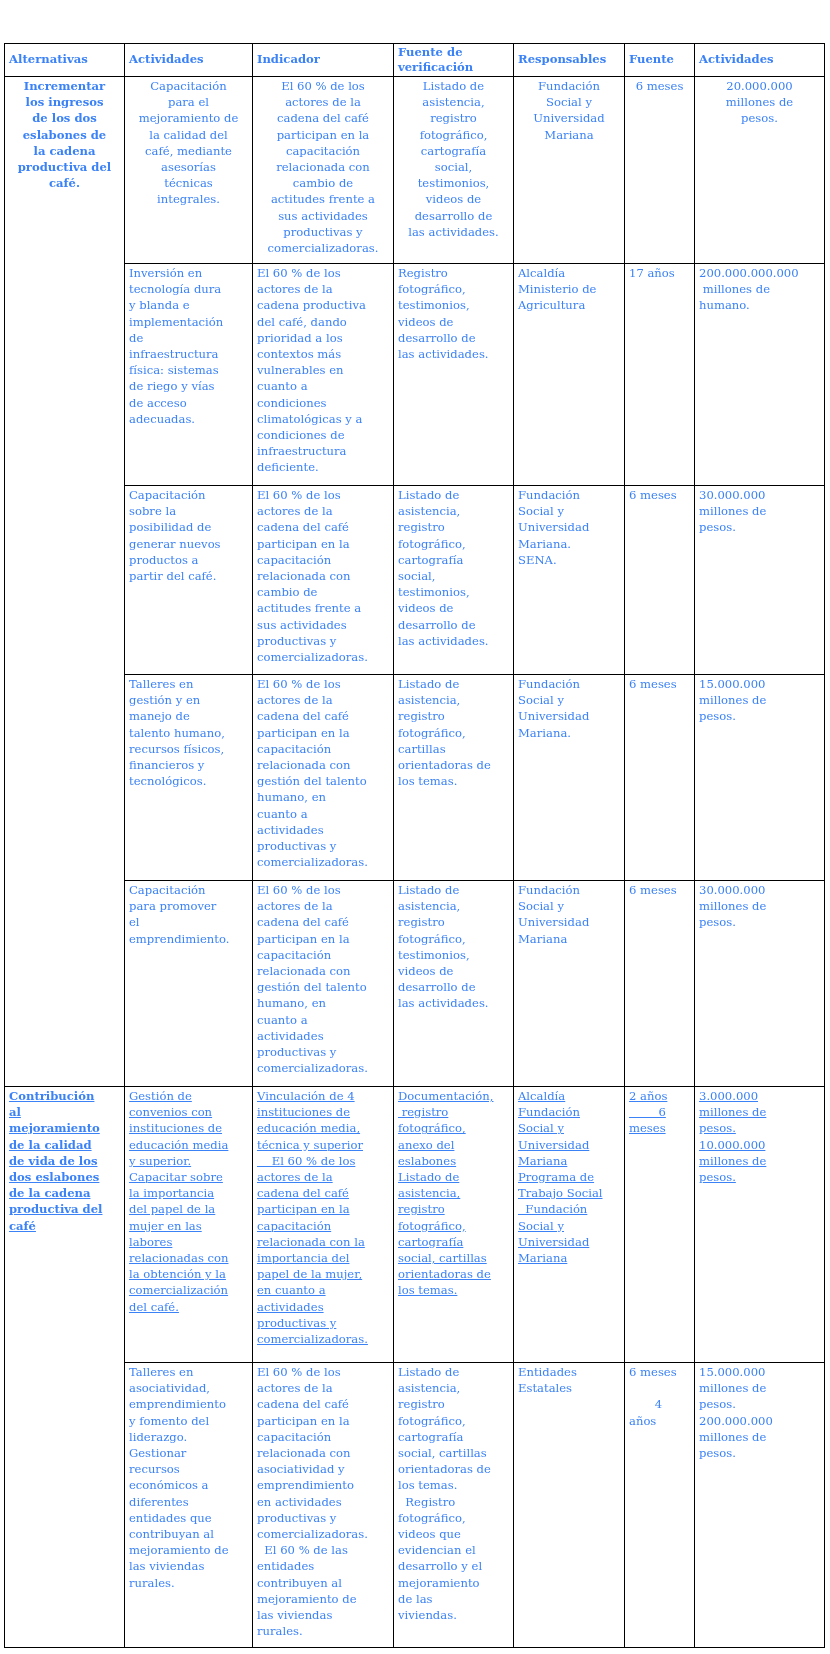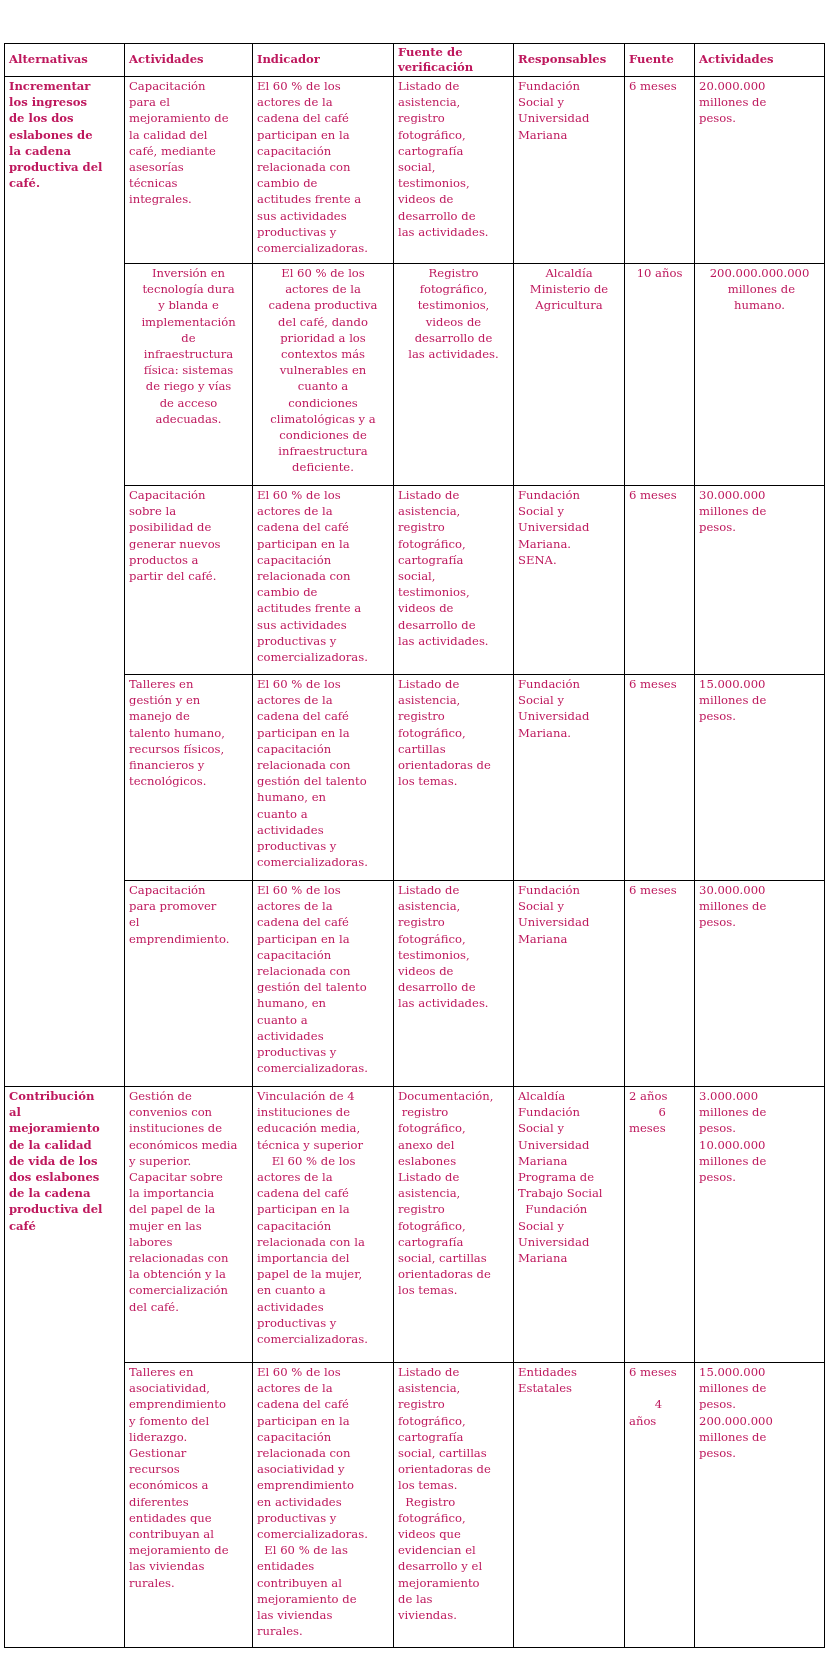--- a/index.html
+++ b/index.html
@@ -5,21 +5,21 @@
   html, body { margin: 0; padding: 0; background: #ffffff; }
   body { width: 830px; height: 1654px; position: relative; overflow: hidden; }
   table.matrix {
     position: absolute;
     left: 4px;
     top: 43px;
     border-collapse: collapse;
     table-layout: fixed;
     width: 820px;
     font-family: "DejaVu Serif", "Liberation Serif", serif;
-    color: #be185d;
+    color: #3b82f6;
   }
   table.matrix td, table.matrix th {
     border: 1px solid #000000;
     vertical-align: top;
     padding: 1px 4px 0 4px;
     font-size: 11.6px;
     line-height: 16.2px;
     white-space: pre;
     overflow: hidden;
     text-align: left;
@@ -34,26 +34,26 @@
   table.matrix td.alt {
     font-weight: bold;
   }
   col.c1 { width: 120px; }
   col.c2 { width: 128px; }
   col.c3 { width: 141px; }
   col.c4 { width: 120px; }
   col.c5 { width: 111px; }
   col.c6 { width: 70px; }
   col.c7 { width: 130px; }
-  tr.r1 td { height: 185px; }
-  tr.r2 td { height: 220px; text-align: center; }
+  tr.r1 td { height: 185px; text-align: center; }
+  tr.r2 td { height: 220px; }
   tr.r3 td { height: 187px; }
   tr.r4 td { height: 204px; }
   tr.r5 td { height: 204px; }
-  tr.r6 td { height: 274px; }
+  tr.r6 td { height: 274px; text-decoration: underline; }
   tr.r7 td { height: 283px; }
 </style>
 </head>
 <body>
 
 <table class="matrix">
   <colgroup>
     <col class="c1">
       <col class="c2">
       <col class="c3">
@@ -147,21 +147,21 @@
 deficiente.</td>
       <td>Registro
 fotográfico,
 testimonios,
 videos de
 desarrollo de
 las actividades.</td>
       <td>Alcaldía
 Ministerio de
 Agricultura</td>
-      <td>10 años</td>
+      <td>17 años</td>
       <td>200.000.000.000
  millones de
 humano.</td>
     </tr>
     <tr class="r3">
       <td>Capacitación
 sobre la
 posibilidad de
 generar nuevos
 productos a
@@ -273,21 +273,21 @@
 mejoramiento
 de la calidad
 de vida de los
 dos eslabones
 de la cadena
 productiva del
 café</td>
       <td>Gestión de
 convenios con
 instituciones de
-económicos media
+educación media
 y superior.
 Capacitar sobre
 la importancia
 del papel de la
 mujer en las
 labores
 relacionadas con
 la obtención y la
 comercialización
 del café.</td>

